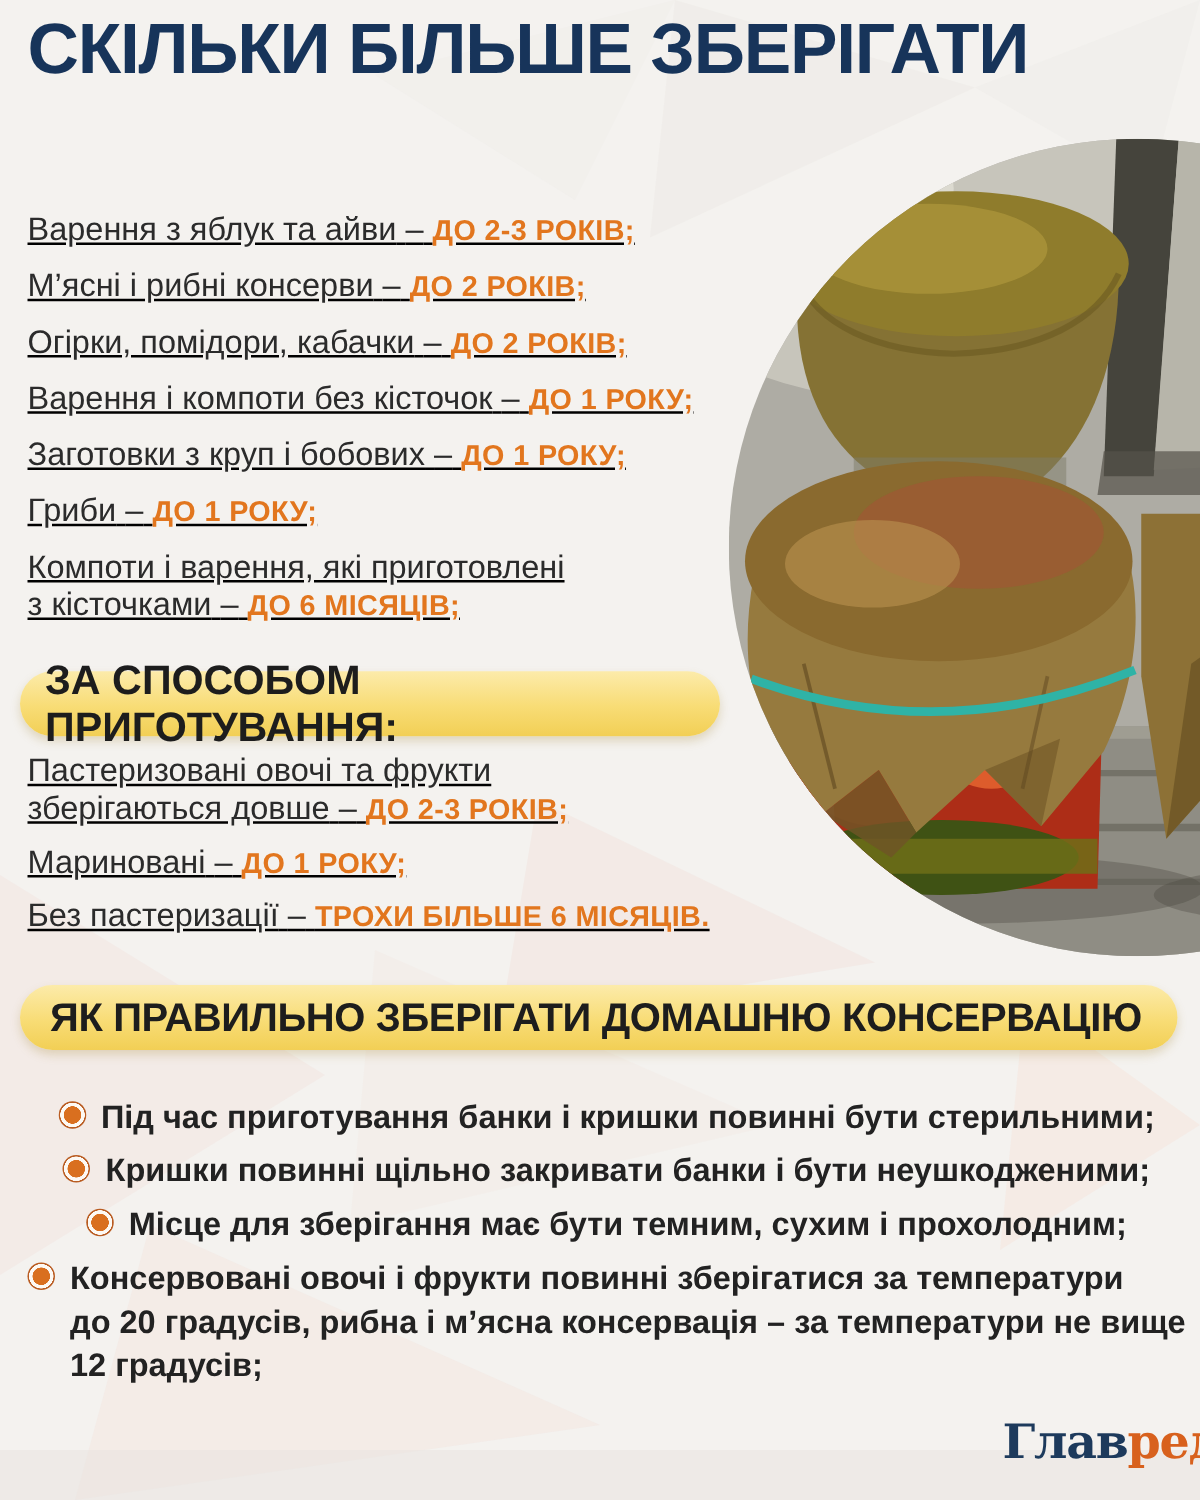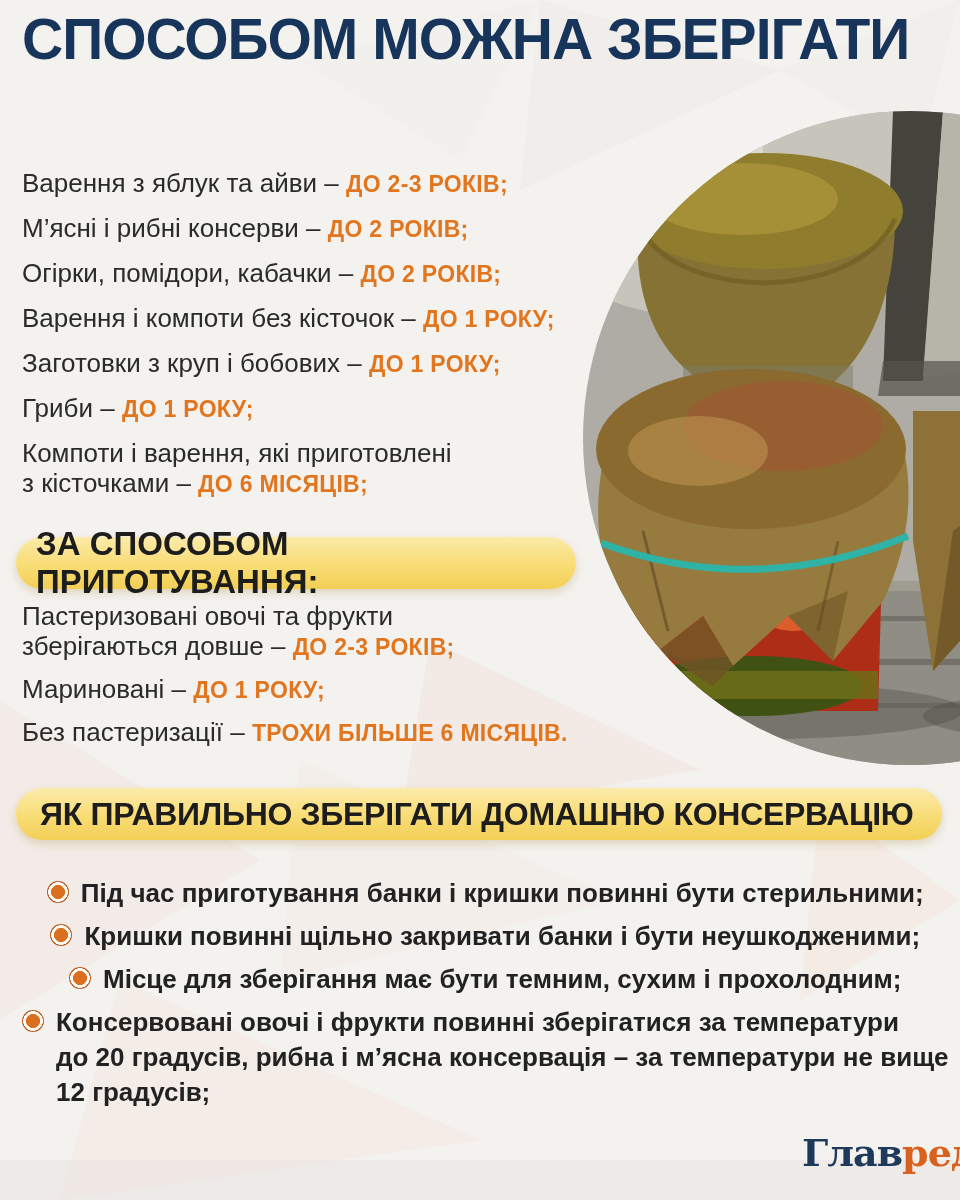--- a/index.html
+++ b/index.html
@@ -5,21 +5,21 @@
   html,body{margin:0;padding:0;}
   body{width:960px;height:1200px;overflow:hidden;position:relative;
        font-family:"Liberation Sans",sans-serif;background:#f3f1ee;}
   .page{position:absolute;inset:0;width:960px;height:1200px;overflow:hidden;}
   .bg-facets{position:absolute;left:0;top:0;z-index:0;}
 
   .title{position:absolute;left:22px;top:6px;z-index:2;color:#17345a;
          font-weight:700;font-size:57px;line-height:67px;letter-spacing:-1px;}
   .title span{display:block;}
 
-  .list{position:absolute;z-index:2;display:flex;flex-direction:column;}
+  .list{position:absolute;z-index:2;display:flex;flex-direction:column;text-decoration:underline;}
   #storage-list{left:22px;top:168px;gap:14px;}
   #prep-list{left:22px;top:601px;gap:12px;}
   .row{font-size:26px;font-weight:500;color:#2b2b2b;line-height:30px;white-space:nowrap;}
   .row .line2{display:block;}
   .dash{color:#2b2b2b;font-weight:500;}
   .dur{color:#e2761e;font-weight:700;font-size:23px;letter-spacing:.3px;}
 
   .pill{position:absolute;z-index:2;box-sizing:border-box;
         background:linear-gradient(180deg,#fcebaa 0%,#f8dc75 55%,#f2cf55 100%);
         border-radius:26px;color:#1d1d1d;font-weight:700;
@@ -54,21 +54,21 @@
     <polygon points="300,60 540,0 460,160" fill="#f0eeea" opacity="0.5"></polygon>
     <polygon points="0,700 260,860 0,1020" fill="#f2e3de" opacity="0.45"></polygon>
     <polygon points="120,980 480,1140 60,1200" fill="#f4e6df" opacity="0.5"></polygon>
     <polygon points="430,640 700,770 400,820" fill="#f1dcd6" opacity="0.35"></polygon>
     <polygon points="820,800 960,900 800,1000" fill="#f6e3da" opacity="0.45"></polygon>
     <polygon points="300,760 620,900 280,980" fill="#f3e8e3" opacity="0.4"></polygon>
     <rect y="1160" width="960" height="40" fill="#e9e5e1" opacity="0.6"></rect>
   </svg>
 
   <div class="title">
-    <span>СПОСОБОМ МОЖНА ЗБЕРІГАТИ</span>
+    <span>СКІЛЬКИ БІЛЬШЕ ЗБЕРІГАТИ</span>
   </div>
 
   <div id="photo">
     <svg viewBox="0 0 654 654" width="654" height="654">
       <rect width="654" height="654" fill="#aeaca4"></rect>
       <ellipse cx="150" cy="80" rx="230" ry="130" fill="#cbc9bf" opacity=".85"></ellipse>
       <ellipse cx="70" cy="40" rx="110" ry="60" fill="#dedcd3" opacity=".9"></ellipse>
       <path d="M310 0 L360 0 L340 270 L300 270 Z" fill="#45443c"></path>
       <path d="M360 0 H654 V250 L340 265 Z" fill="#b7b5aa"></path>
       <ellipse cx="560" cy="70" rx="150" ry="80" fill="#7f7d73" opacity=".75"></ellipse>

